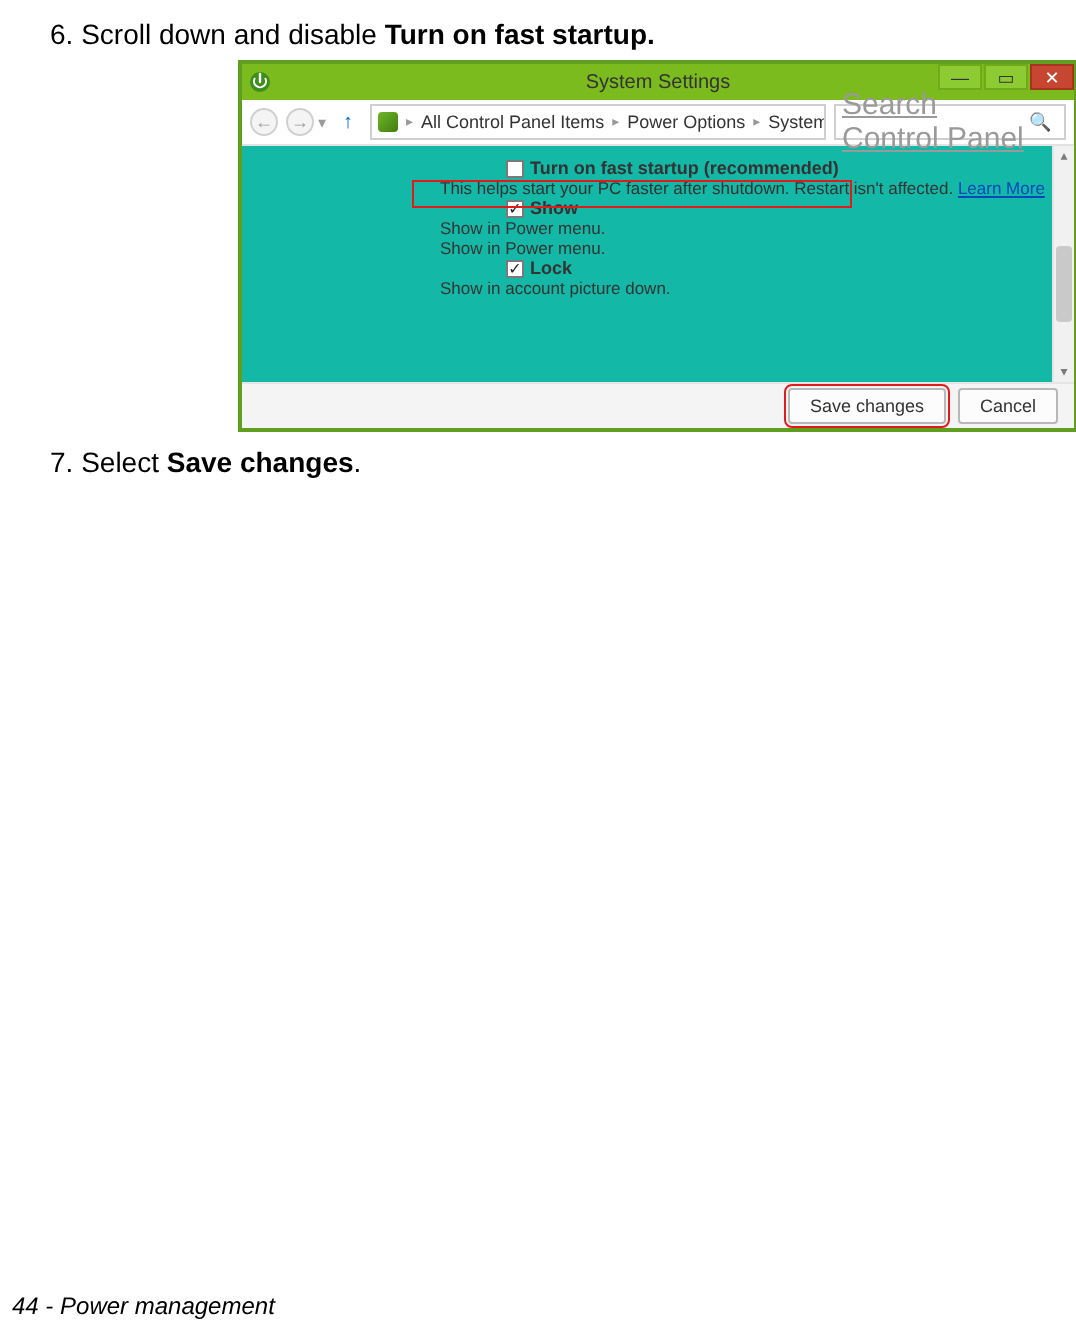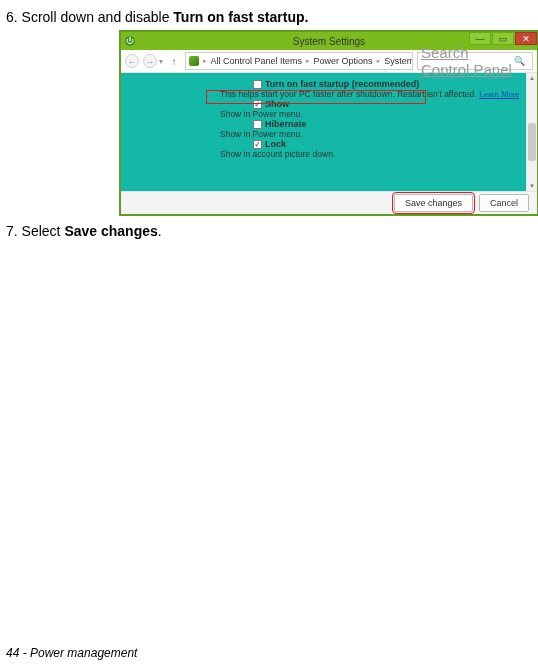--- a/index.html
+++ b/index.html
@@ -14,20 +14,21 @@
     overflow: hidden;
   }
   .page {
     width: 538px;
     height: 668px;
     position: relative;
   }
   .instruction {
     font-size: 14px;
     line-height: 1.3;
+    margin-left: 19px;
   }
   .instr6 { position: absolute; left: 6px; top: 8px; right: 6px; }
   .instr7 { position: absolute; left: 6px; top: 222px; right: 6px; }
   .bold { font-weight: bold; }
   .footer {
     position: absolute;
     left: 6px;
     bottom: 8px;
     font-size: 12px;
     font-style: italic;
@@ -198,21 +199,21 @@
     margin-top: 1px;
     background: #fff;
   }
   .checkbox.checked::after { content: "✓"; line-height: 1; }
   .opt-label { font-weight: bold; }
   .opt-desc {
     margin-left: 13px;
     font-size: 8.5px;
     color: #333;
   }
-  .opt-desc .link { color: #0048c0; text-decoration: underline; font-family: Liberation Serif, serif; }
+  .opt-desc .link { color: #0048c0; text-decoration: underline; }
   .hl-box {
     position: absolute;
     border: 1.5px solid #e01b1b;
     pointer-events: none;
   }
   .hl1 { left: 85px; top: 17px; width: 218px; height: 12px; }
 
   .btnbar {
     border-top: 1px solid #e5e5e5;
     background: #f4f4f4;
@@ -314,24 +315,20 @@
       <div class="opt-desc">
         <span>This helps start your PC faster after shutdown. Restart isn't affected. </span><span class="link">Learn More</span>
       </div>
 
       <div class="option-row">
         <span class="checkbox checked"></span>
         <span class="opt-label">Show</span>
       </div>
       <div class="opt-desc">Show in Power menu.</div>
 
-      <div class="option-row">
-        <span class="checkbox"></span>
-        <span class="opt-label">Hibernate</span>
-      </div>
       <div class="opt-desc">Show in Power menu.</div>
 
       <div class="option-row">
         <span class="checkbox checked"></span>
         <span class="opt-label">Lock</span>
       </div>
       <div class="opt-desc">Show in account picture down.</div>
 
       <div class="hl-box hl1"></div>
     </div>

